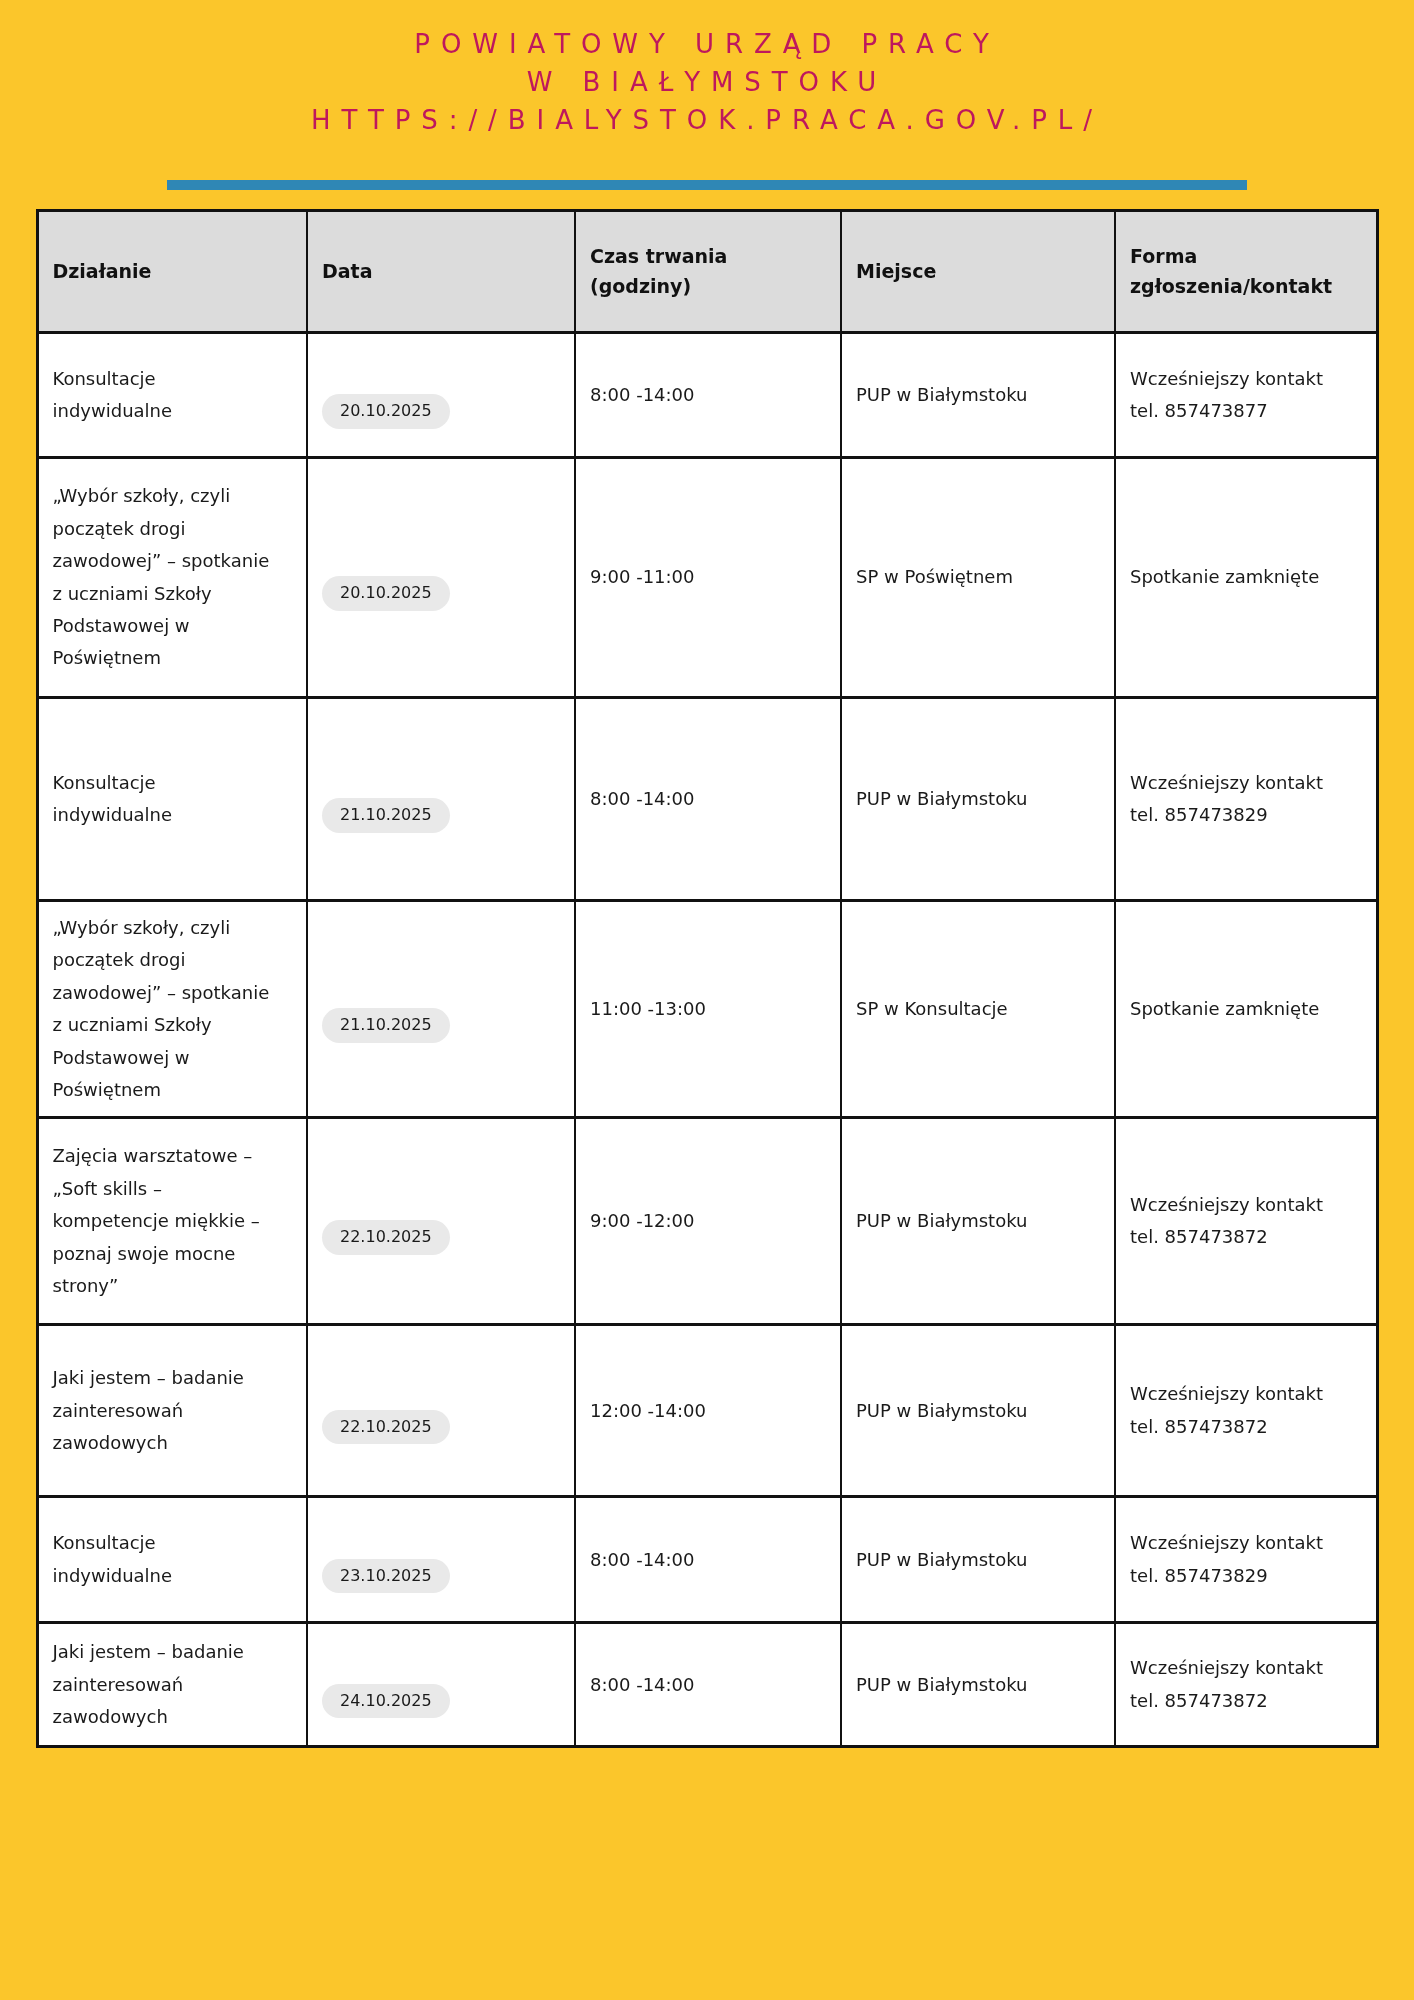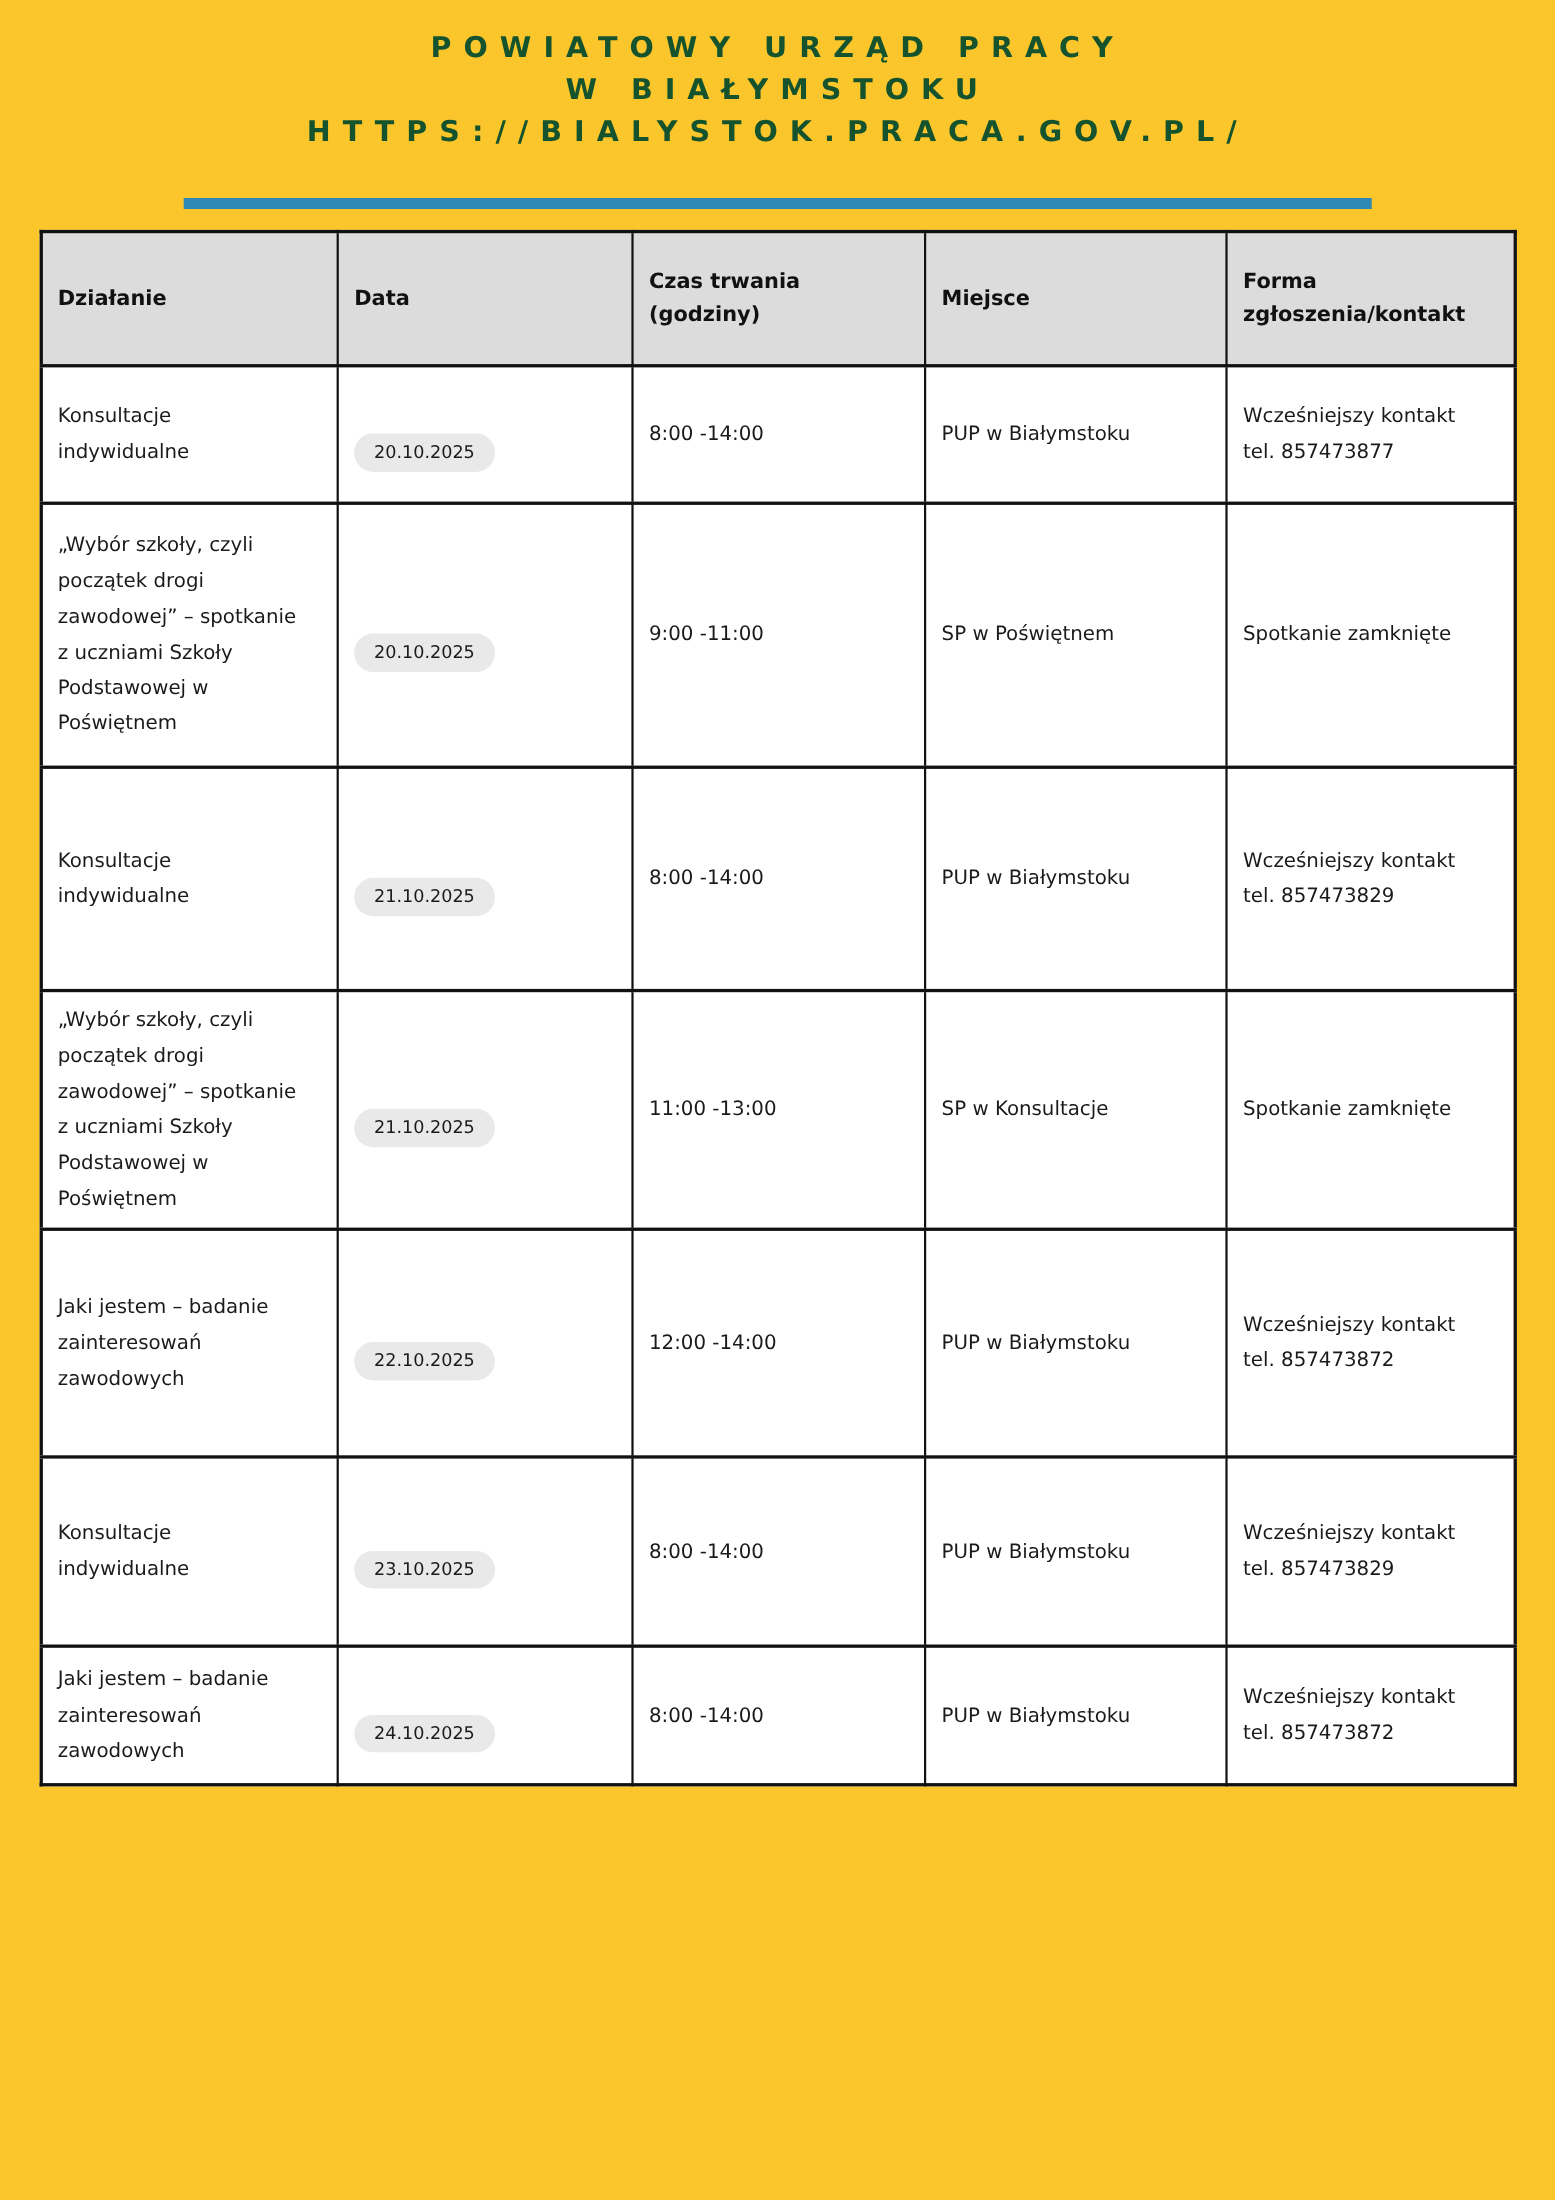--- a/index.html
+++ b/index.html
@@ -17,25 +17,25 @@
     background: #FBC62B;
     overflow: hidden;
   }
 
   
   .banner {
     padding-top: 25px;
     text-align: center;
   }
   .banner-line {
-    font-weight: bold;
+    font-weight: normal;
     font-size: 26px;
     letter-spacing: 0.42em;
     line-height: 38px;
-    color: #14532d;
+    color: #be185d;
     white-space: nowrap;
   }
 
   
   .divider {
     width: 1080px;
     height: 10px;
     background: #2F87B5;
     margin: 41px auto 0 auto;
   }
@@ -181,20 +181,34 @@
 Podstawowej w
 Poświętnem</td>
     <td>
       <span class="pill">21.10.2025</span>
     </td>
     <td>11:00 -13:00</td>
     <td>SP w Konsultacje</td>
     <td>Spotkanie zamknięte</td>
   </tr>
         <tr>
+    <td>Zajęcia warsztatowe –
+„Soft skills –
+kompetencje miękkie –
+poznaj swoje mocne
+strony”</td>
+    <td>
+      <span class="pill">22.10.2025</span>
+    </td>
+    <td>9:00 -12:00</td>
+    <td>PUP w Białymstoku</td>
+    <td>Wcześniejszy kontakt
+tel. 857473872</td>
+  </tr>
+        <tr>
     <td>Jaki jestem – badanie
 zainteresowań
 zawodowych</td>
     <td>
       <span class="pill">22.10.2025</span>
     </td>
     <td>12:00 -14:00</td>
     <td>PUP w Białymstoku</td>
     <td>Wcześniejszy kontakt
 tel. 857473872</td>

